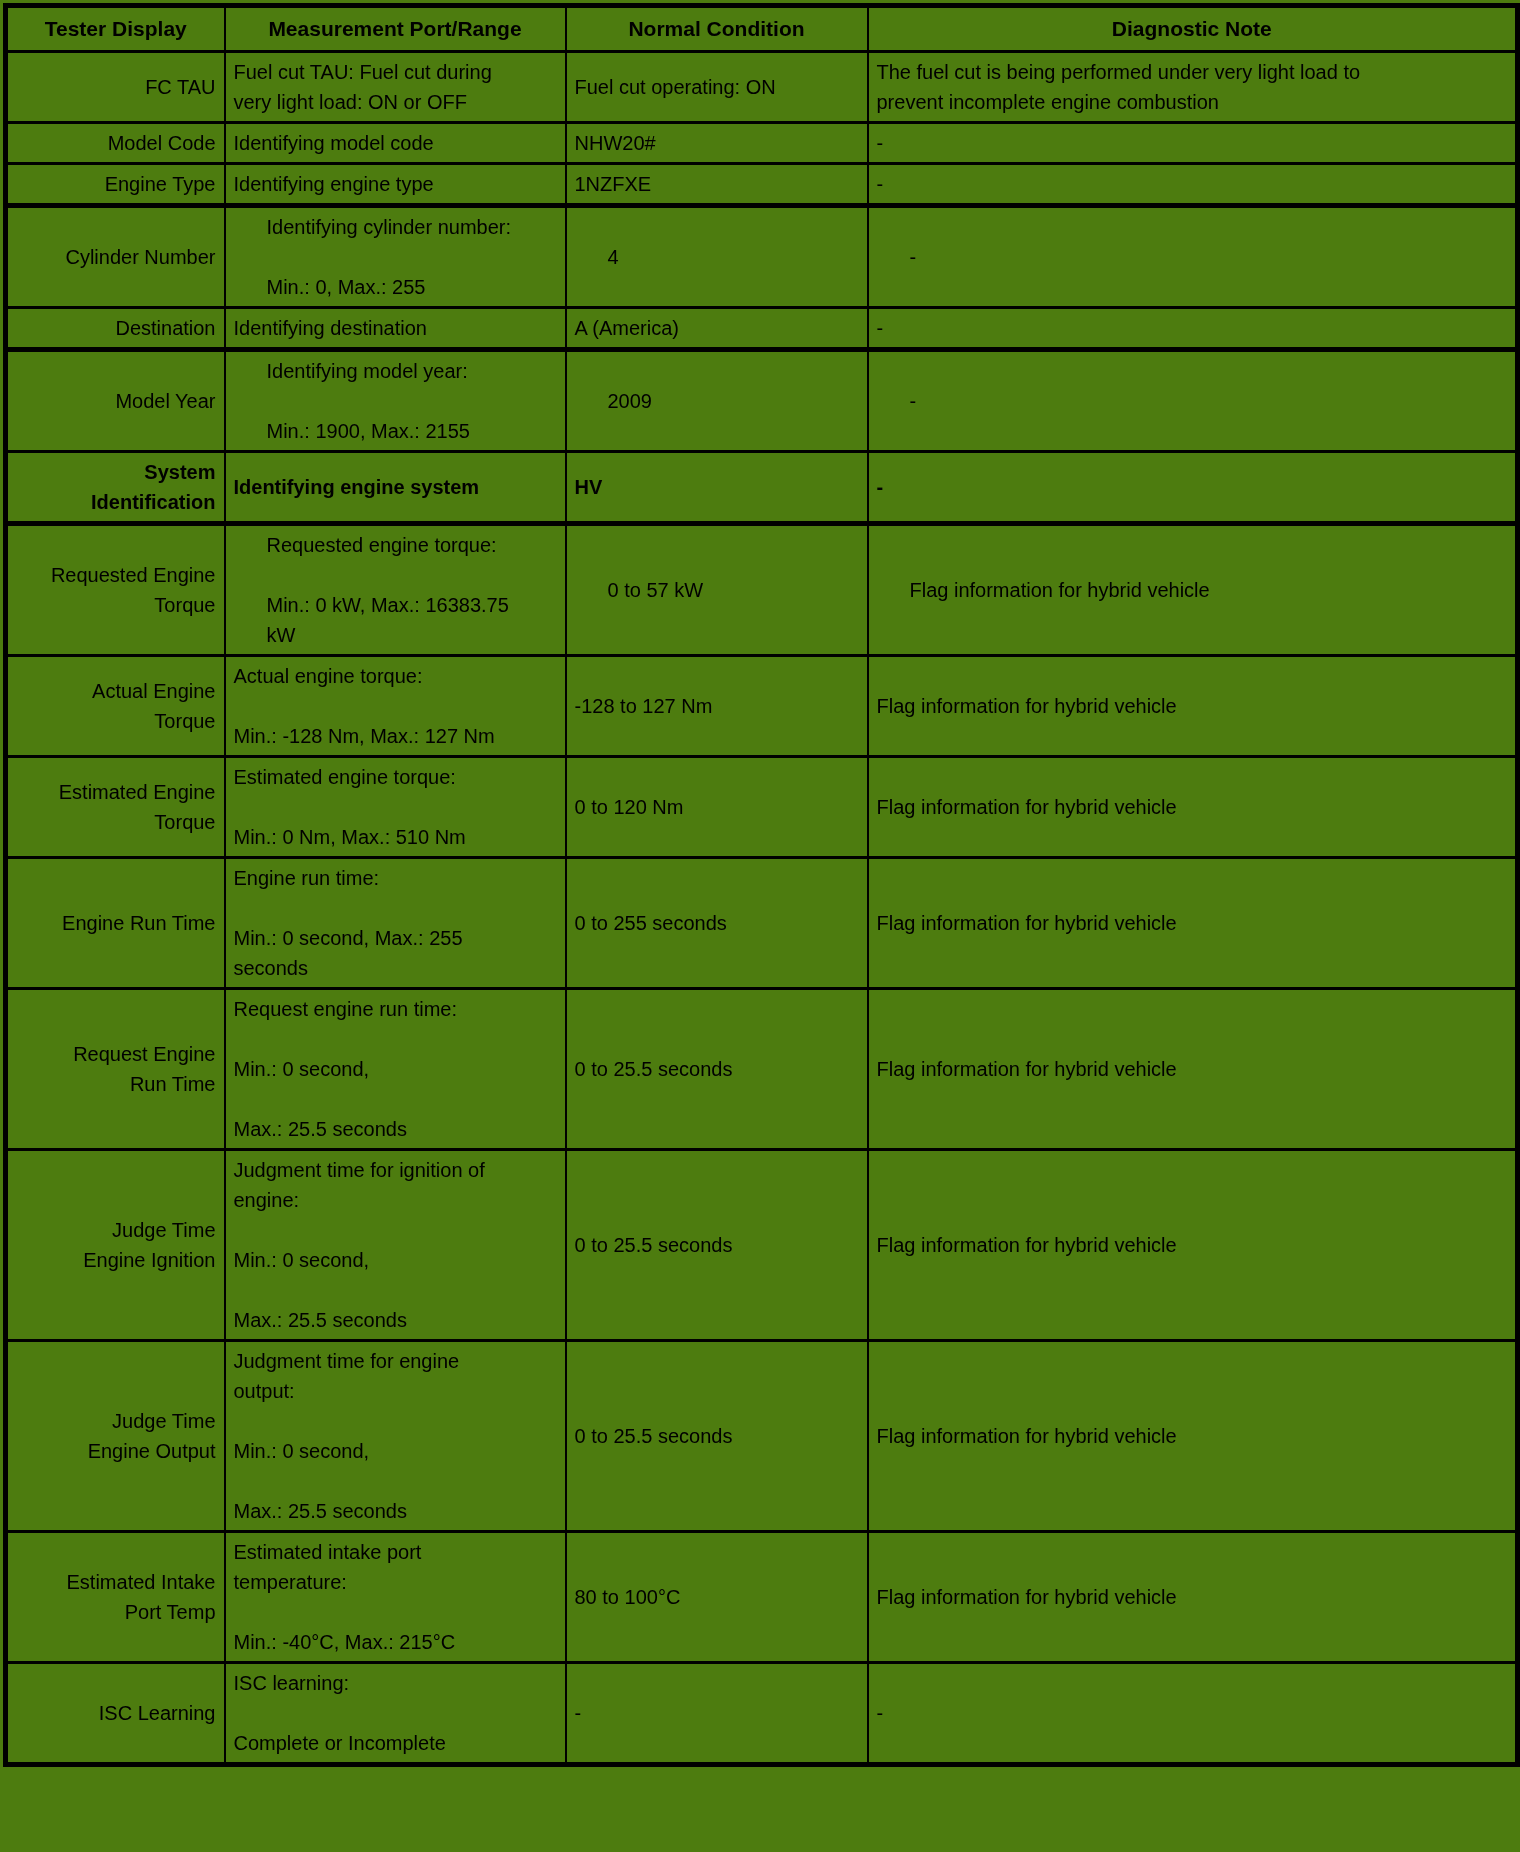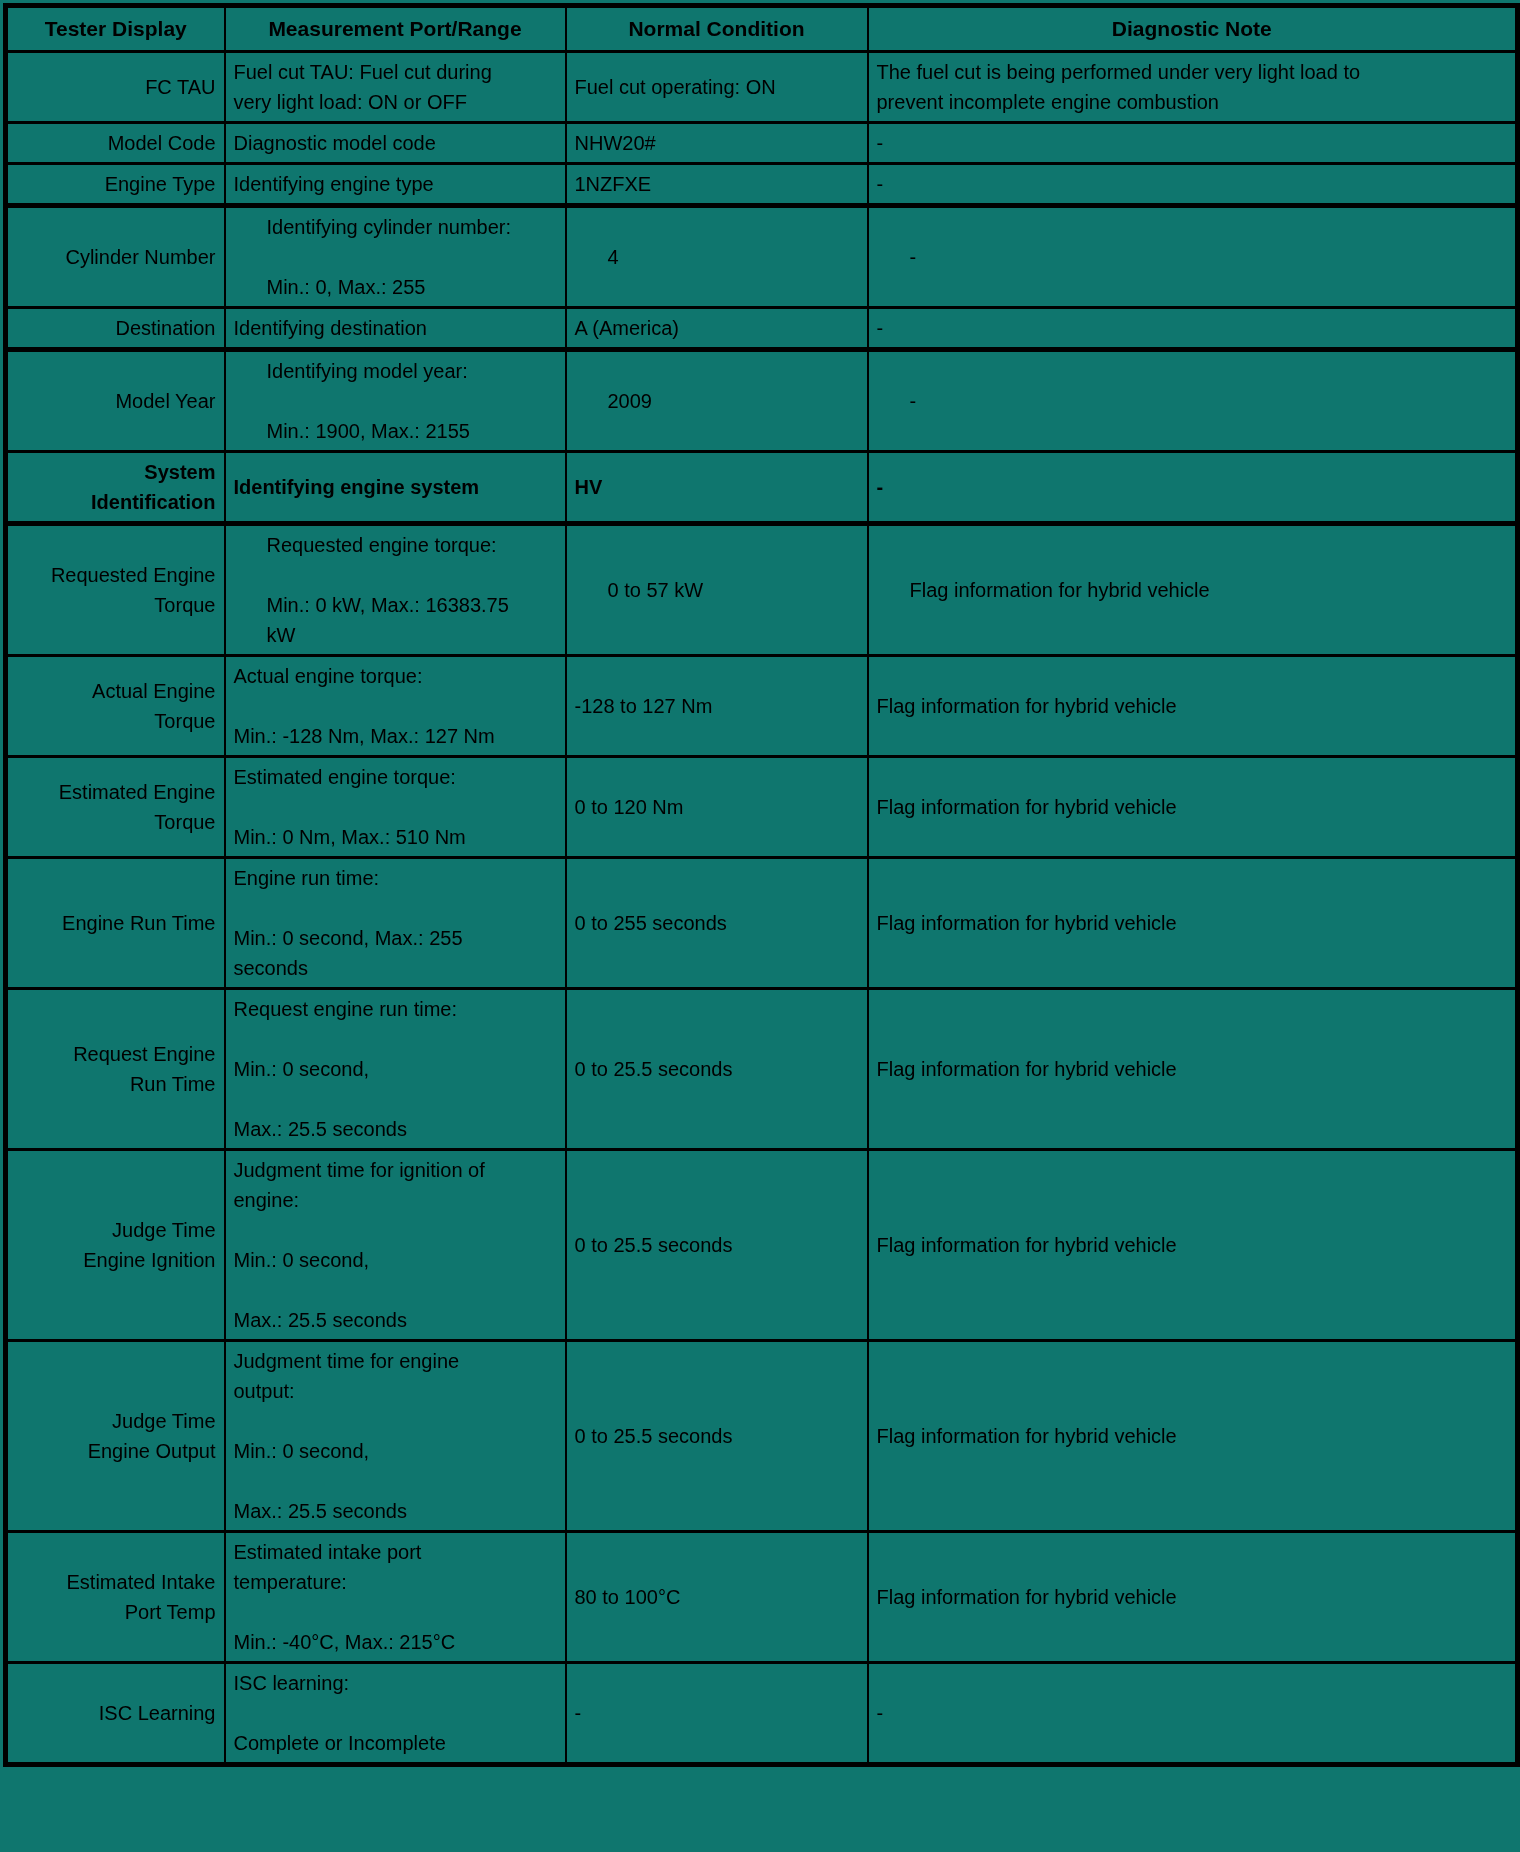--- a/index.html
+++ b/index.html
@@ -3,21 +3,21 @@
 <meta charset="utf-8">
 <style>
   html,body{
     margin:0;
     padding:0;
     background:#ffffff;
   }
   .page{
     width:1520px;
     height:1852px;
-    background:#0f766e;
+    background:#4d7c0f;
     position:relative;
     font-family:"Liberation Sans","DejaVu Sans",sans-serif;
     color:#000000;
     overflow:hidden;
   }
   table.diag{
     border-collapse:collapse;
     table-layout:fixed;
     width:1512px;
     margin:3px 0 0 3px;
@@ -78,21 +78,21 @@
         <tr style="height: 64px;">
           <td class="cell-display">FC TAU</td>
           <td class="cell-item">Fuel cut TAU: Fuel cut during
 very light load: ON or OFF</td>
           <td class="cell-condition">Fuel cut operating: ON</td>
           <td class="cell-note">The fuel cut is being performed under very light load to
 prevent incomplete engine combustion</td>
         </tr>
         <tr style="height: 41px;">
           <td class="cell-display">Model Code</td>
-          <td class="cell-item">Diagnostic model code</td>
+          <td class="cell-item">Identifying model code</td>
           <td class="cell-condition">NHW20#</td>
           <td class="cell-note">-</td>
         </tr>
         <tr style="height: 41px;">
           <td class="cell-display">Engine Type</td>
           <td class="cell-item">Identifying engine type</td>
           <td class="cell-condition">1NZFXE</td>
           <td class="cell-note">-</td>
         </tr>
         <tr class="thick-top" style="height: 100px;">

